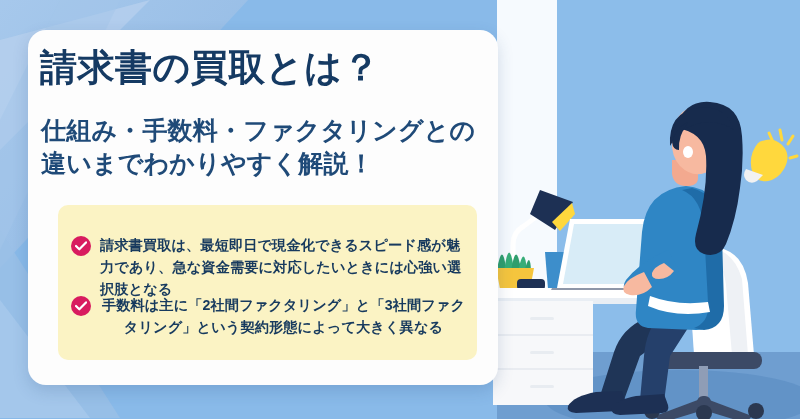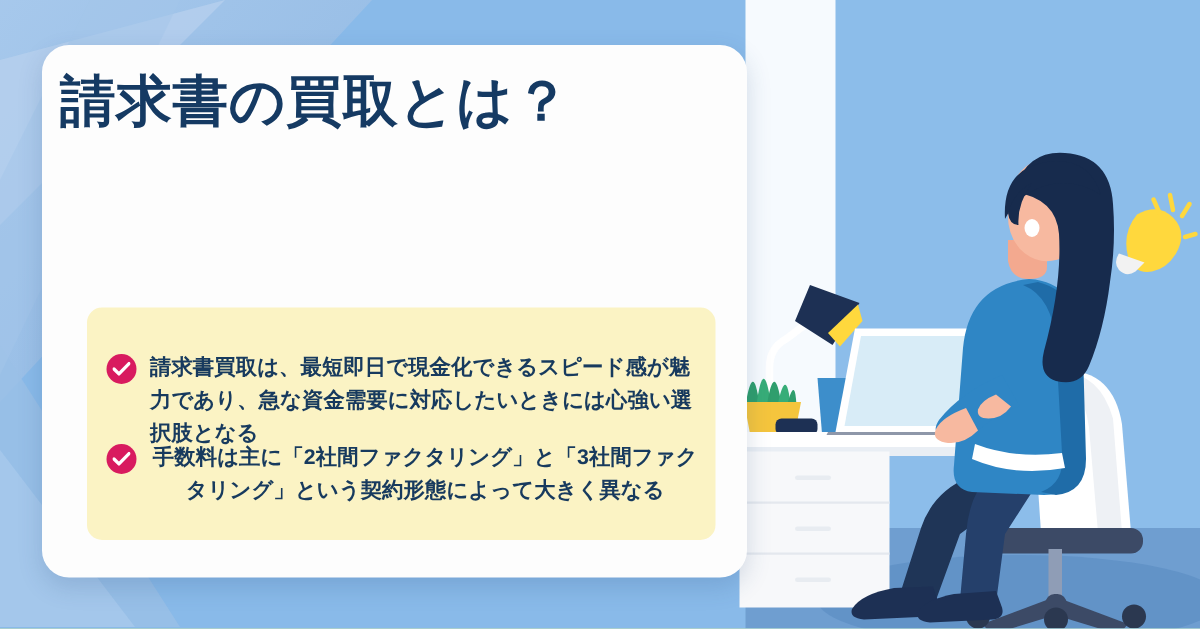--- a/index.html
+++ b/index.html
@@ -8,21 +8,21 @@
     background: #ffffff;
   }
   body {
     font-family: "Liberation Sans", "DejaVu Sans", sans-serif;
   }
   #stage {
     position: relative;
     width: 800px;
     height: 419px;
     overflow: hidden;
-    background: #15803d;
+    background: #8b5cf6;
   }
   .layer {
     position: absolute;
     inset: 0;
     width: 800px;
     height: 419px;
   }
 
   
   #info-card {
@@ -251,20 +251,24 @@
       <line x1="769" y1="133" x2="773" y2="142" stroke="#ffd83d" stroke-width="3" stroke-linecap="round"></line>
       <line x1="790" y1="158" x2="797" y2="156" stroke="#ffd83d" stroke-width="3" stroke-linecap="round"></line>
     </g>
   </svg>
 
   <div id="info-card">
     <div id="card-inner">
 
       <div class="title">請求書の買取とは？</div>
 
+      <div class="subtitle">
+        <span>仕組み・手数料・ファクタリングとの</span>
+        <span>違いまでわかりやすく解説！</span>
+      </div>
 
       <div id="highlight-box">
 
         <div class="bullet-row r0">
           <span class="check-icon">
             <svg width="12" height="10" viewBox="0 0 12 10">
               <path d="M1 5 L4.3 8.3 L11 1.4" stroke="#ffffff" stroke-width="2.2" fill="none" stroke-linecap="round" stroke-linejoin="round"></path>
             </svg>
           </span>
           <span class="bullet-text">請求書買取は、最短即日で現金化できるスピード感が魅力であり、急な資金需要に対応したいときには心強い選択肢となる</span>

